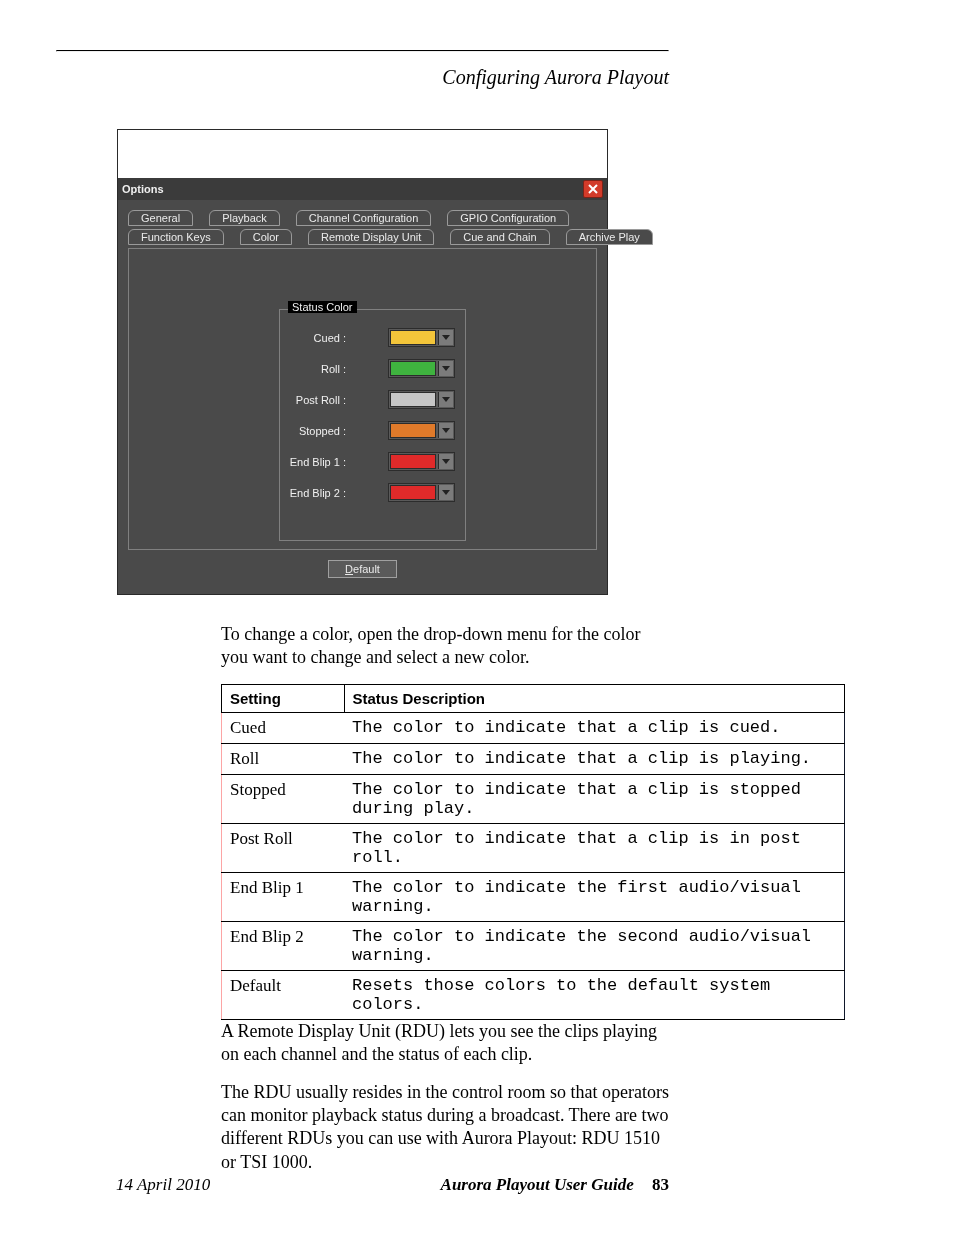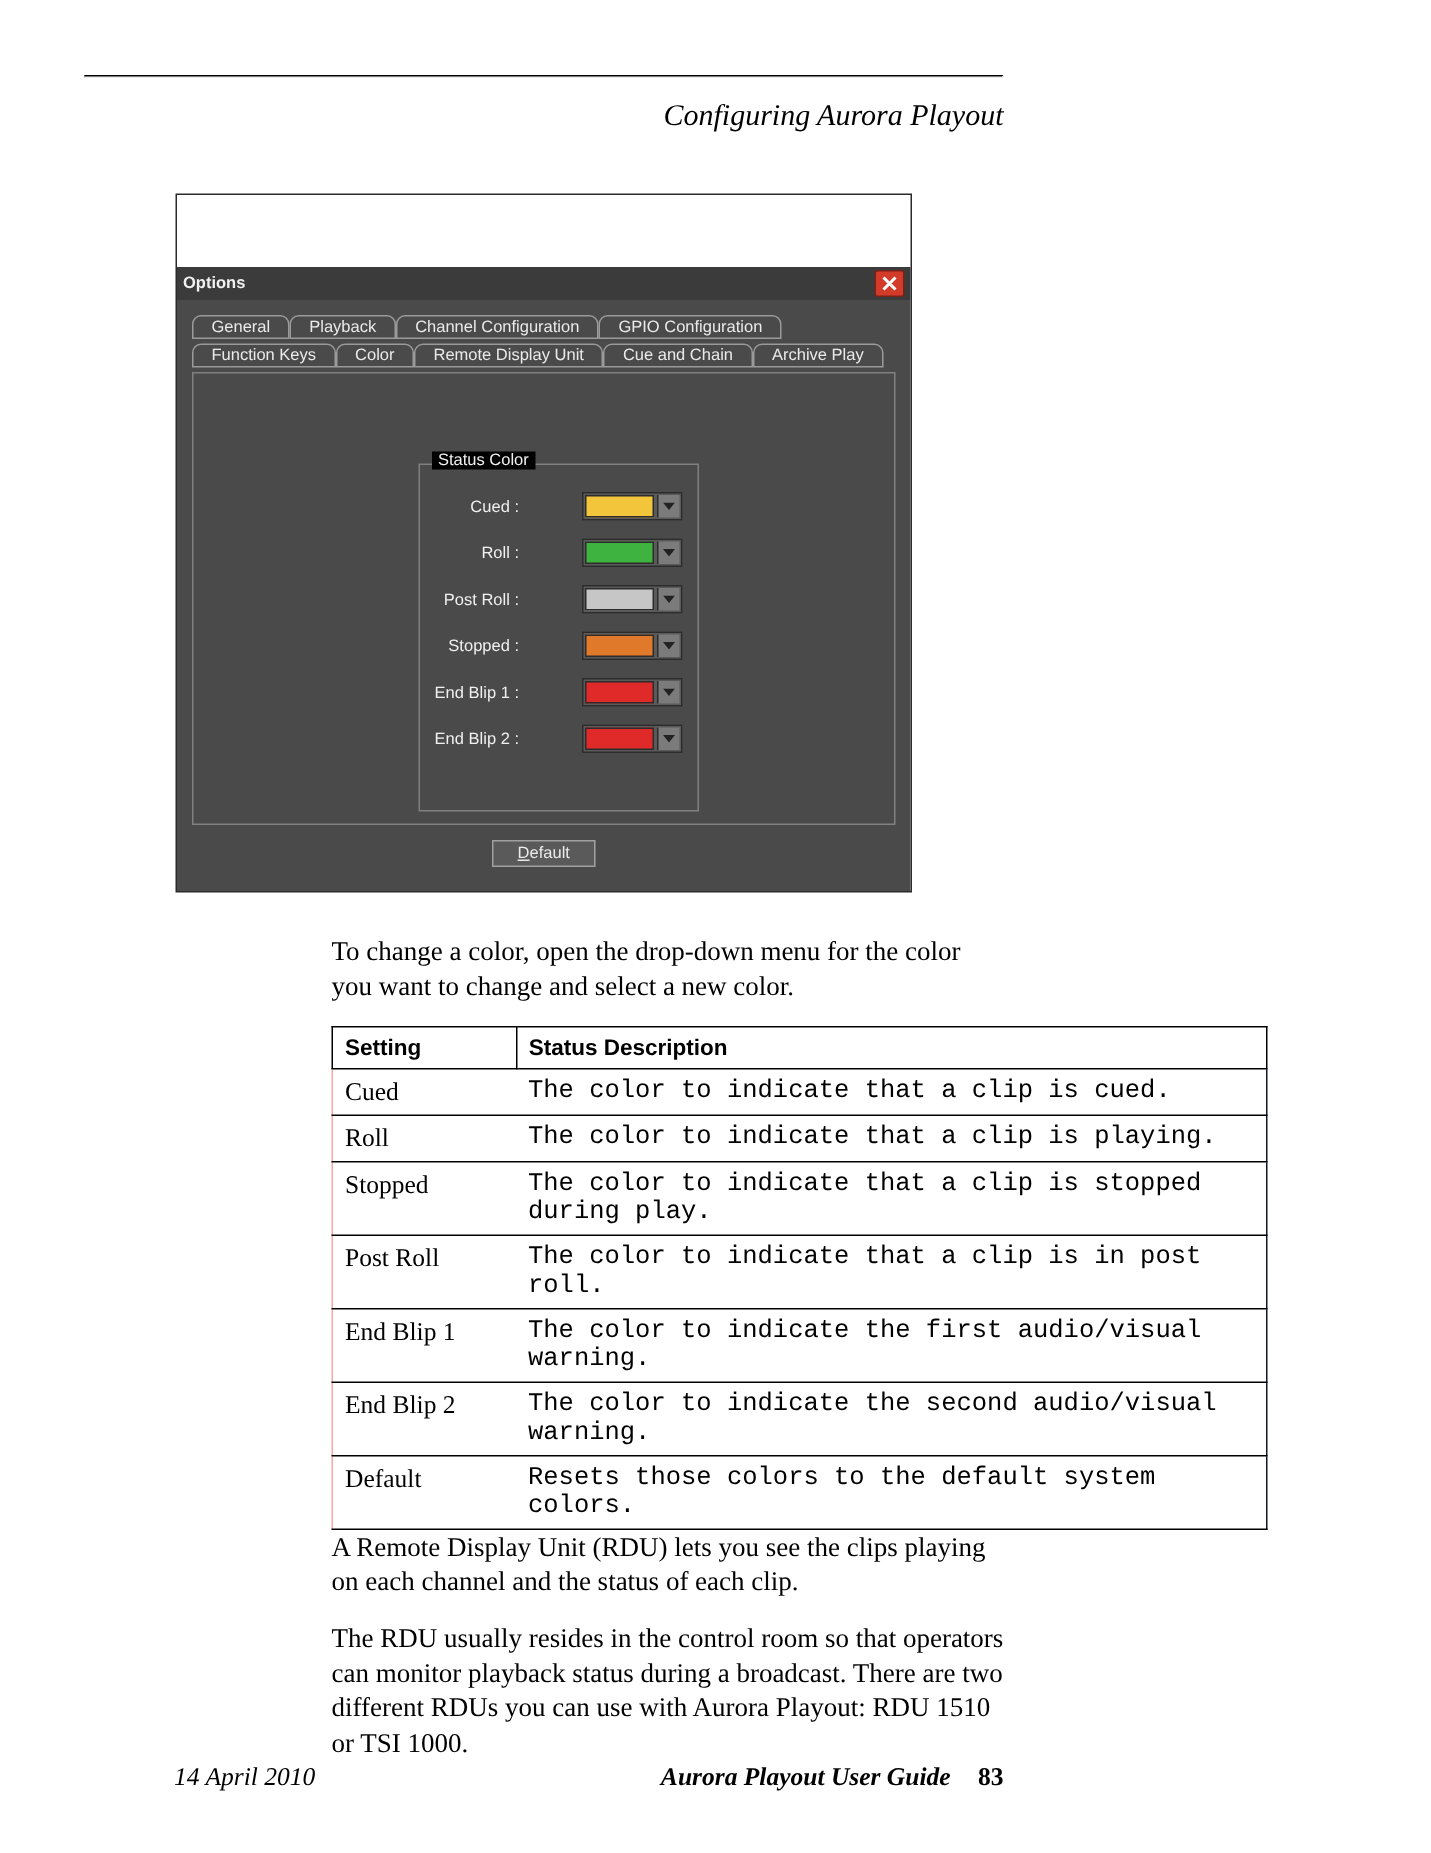--- a/index.html
+++ b/index.html
@@ -53,21 +53,21 @@
     font-size: 11px; font-weight: bold; color: #fff;
     border-radius: 2px;
     cursor: pointer;
   }
   .dialog .body {
     background: #4a4a4a;
     padding: 10px 10px 16px 10px;
   }
   .tabrow {
     display: flex;
-    gap: 0;
+    gap: 16px;
     margin-bottom: 3px;
   }
   .tab {
     border: 1px solid #9a9a9a;
     background: #4a4a4a;
     padding: 1px 12px;
     border-top-left-radius: 6px;
     border-top-right-radius: 6px;
     font-size: 11px;
     color: #eaeaea;

